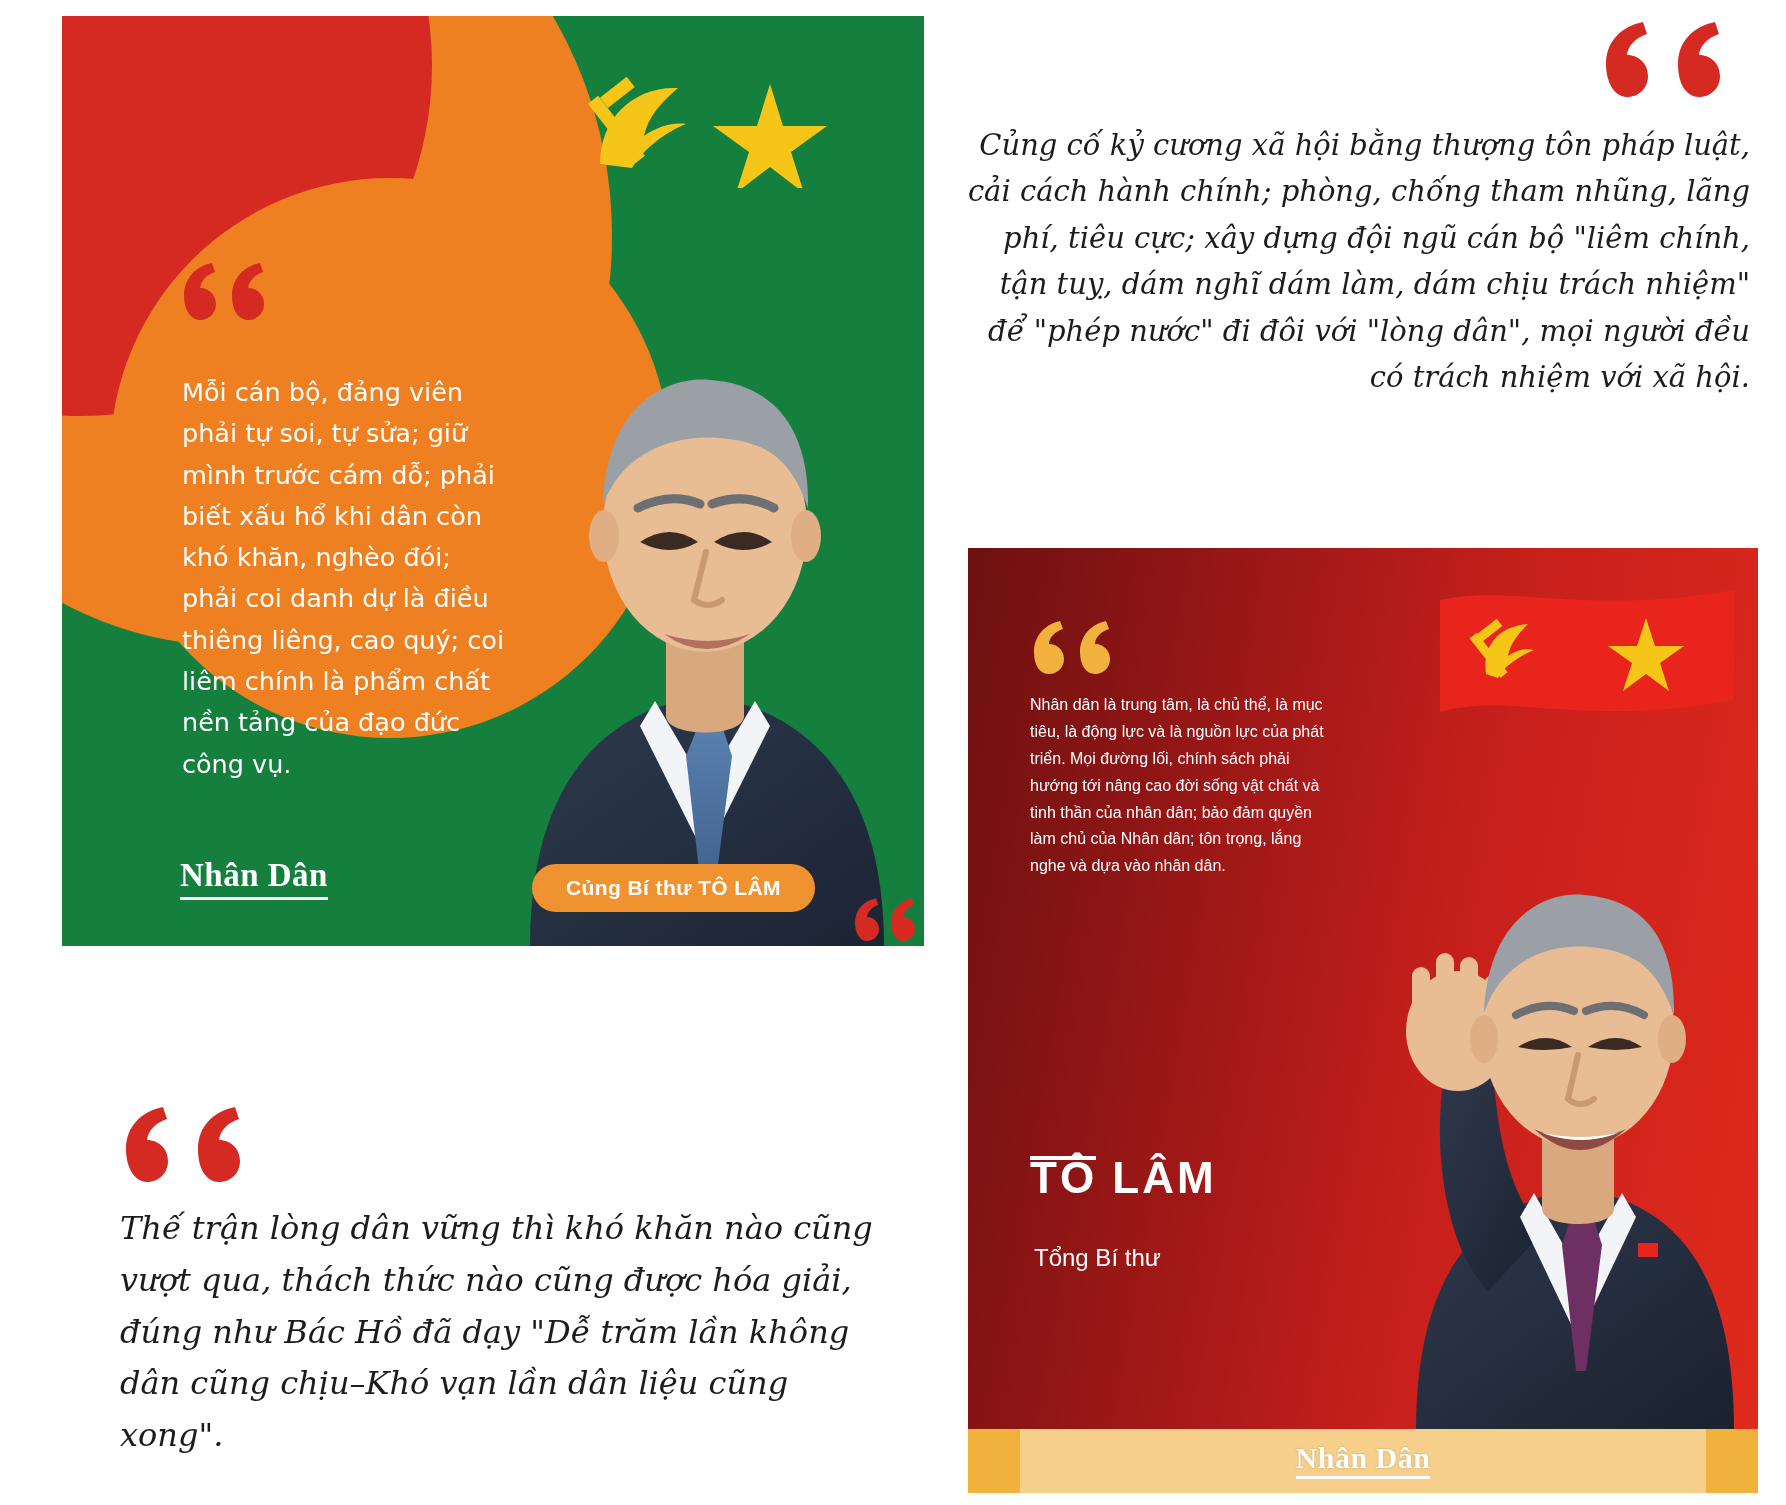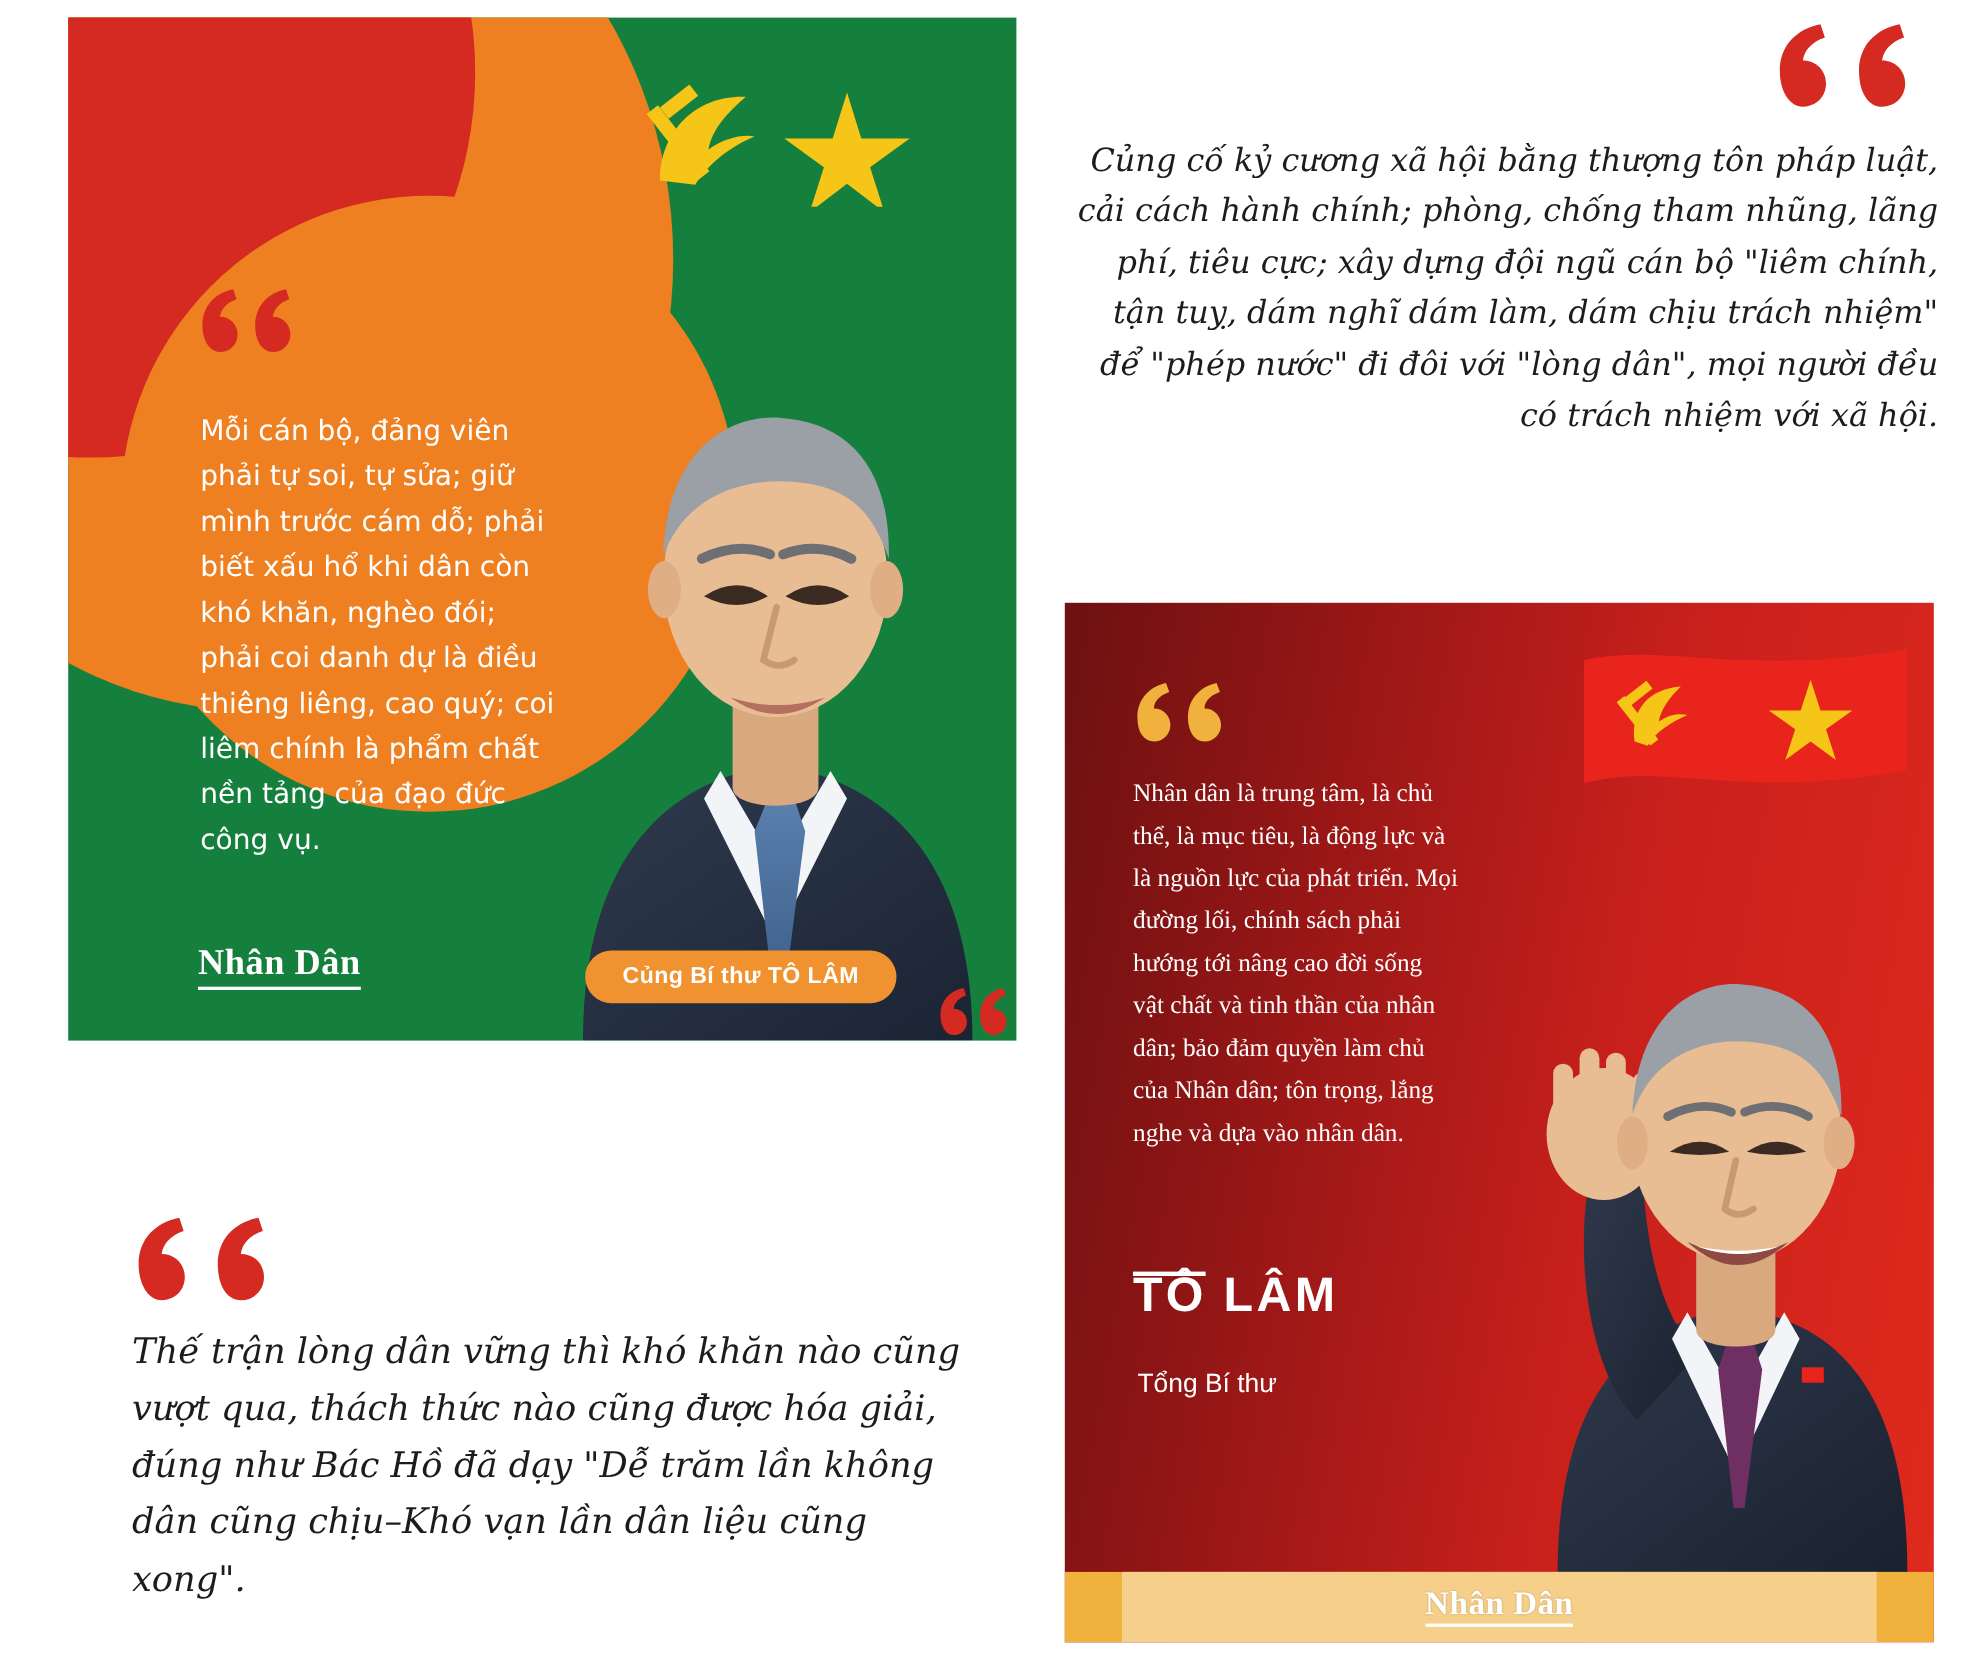--- a/index.html
+++ b/index.html
@@ -127,21 +127,20 @@
     line-height: 1.62;
     color: #1c1c1c;
   }
 
   
   .tr-quote {
     position: absolute;
     left: 960px; top: 20px;
     width: 790px;
     text-align: right;
-    margin-left: 12px;
   }
   .tr-quote .qwrap {
     display: flex; justify-content: flex-end;
     margin-bottom: 22px;
   }
   .tr-quote p {
     margin: 0;
     font-family: "DejaVu Serif", serif;
     font-style: italic;
     font-size: 29px;
@@ -162,26 +161,26 @@
     right: 24px; top: 34px;
     width: 300px; height: 150px;
   }
   .poster2 .qmark-gold {
     position: absolute;
     left: 62px; top: 72px;
     width: 94px; height: 58px;
   }
   .poster2 .quote-text {
     position: absolute;
-    left: 62px; top: 154px;
+    left: 62px; top: 144px;
     width: 296px;
     color: #ffffff;
-    font-size: 23px;
+    font-size: 16px;
     line-height: 1.68;
-    font-family: Liberation Serif, serif;
+    font-family: Liberation Sans, sans-serif;
   }
   .poster2 .rule {
     position: absolute;
     left: 62px; top: 608px;
     width: 66px; height: 4px;
     background: #ffffff;
   }
   .poster2 .bigname {
     position: absolute;
     left: 62px; top: 605px;

